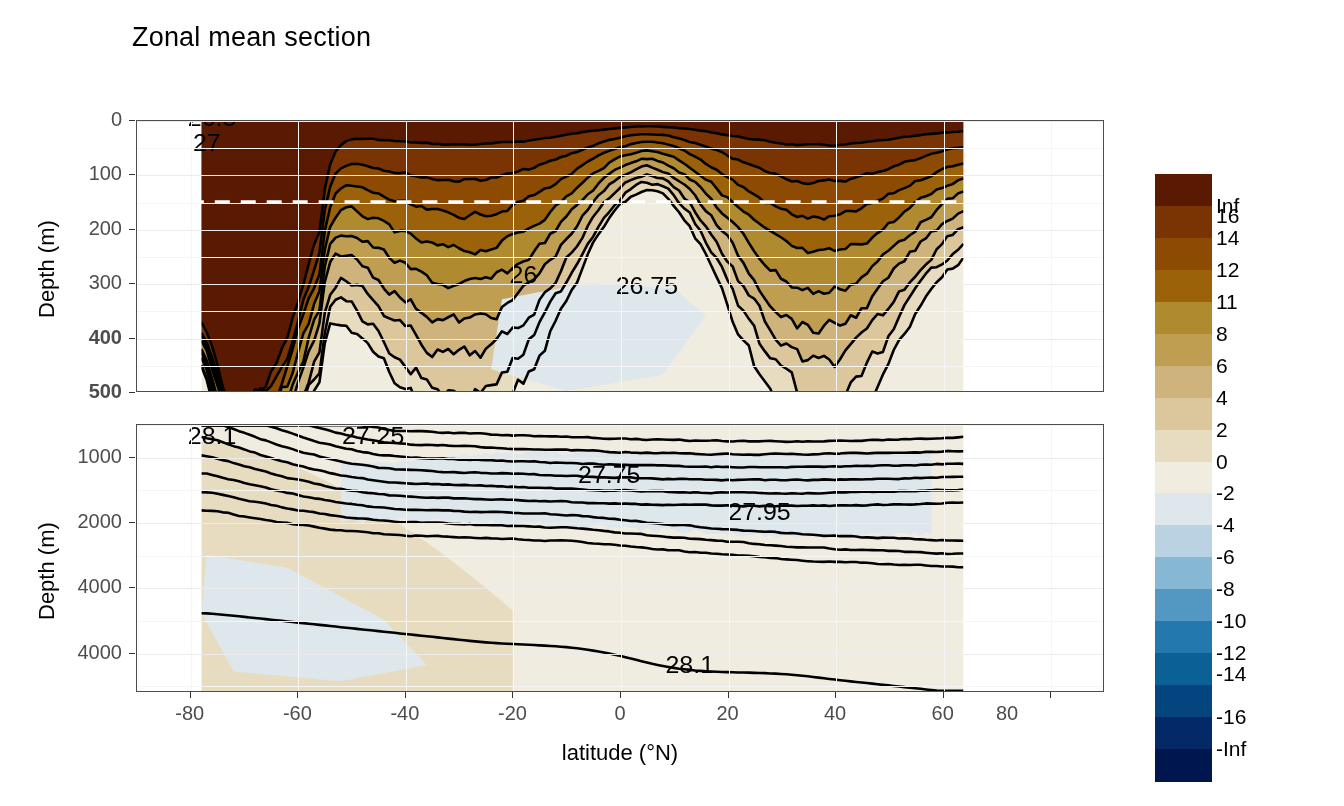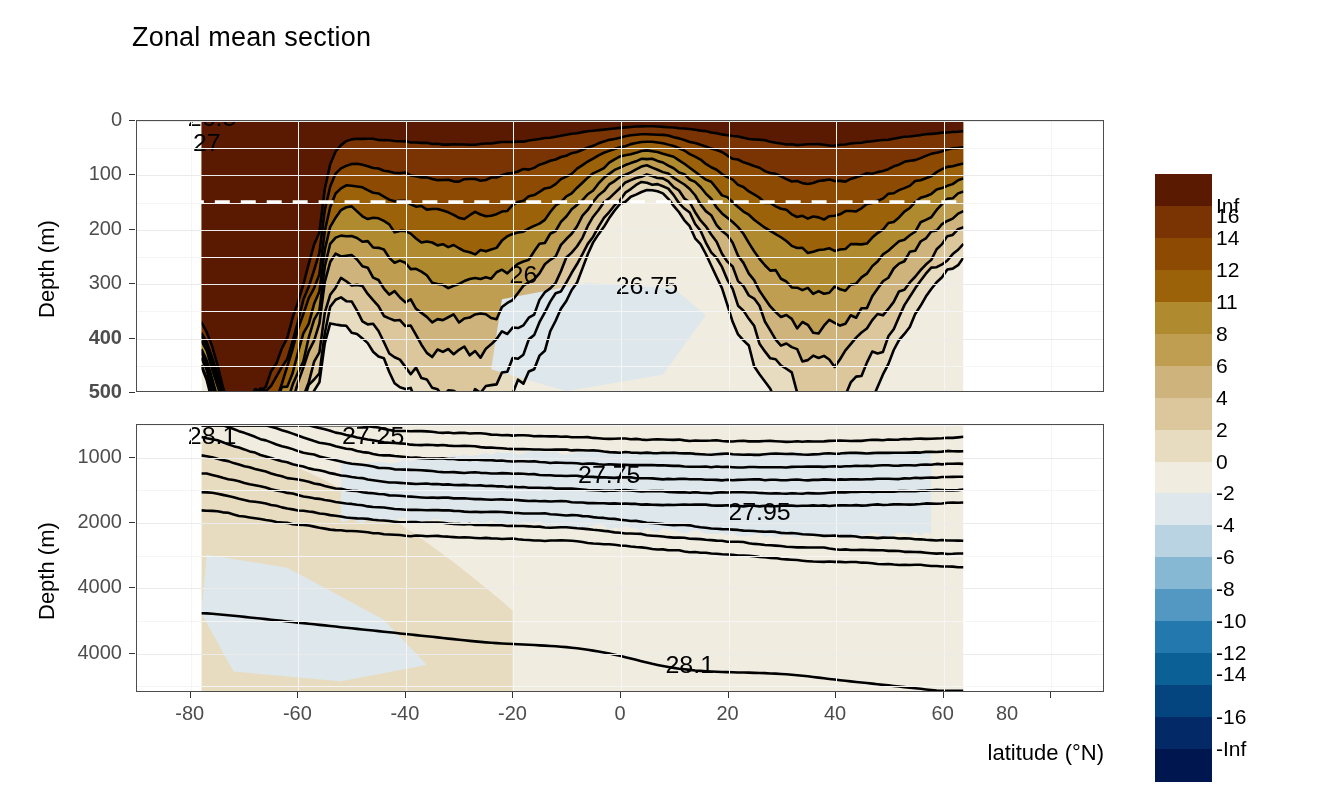--- a/index.html
+++ b/index.html
@@ -42,21 +42,21 @@
     position:absolute;font-size:20px;color:#4d4d4d;text-align:center;
     width:80px;white-space:nowrap;
   }
   .xtick-mark{position:absolute;width:1px;height:6px;background:#333;}
 
   .axis-title-y{
     position:absolute;font-size:22px;color:#000;
     transform:rotate(-90deg);transform-origin:left top;white-space:nowrap;
   }
   .axis-title-x{
-    position:absolute;font-size:22px;color:#000;text-align:right;
+    position:absolute;font-size:22px;color:#000;text-align:center;
     width:968px;left:136px;top:740px;
   }
 
   
   #legend{position:absolute;left:1150px;top:26px;width:190px;height:740px;}
   .legend-title{
     position:absolute;left:0;top:0;width:170px;text-align:center;
     font-size:23px;color:#000;line-height:1.35;
   }
   .legend-title sub{font-size:15px;}

